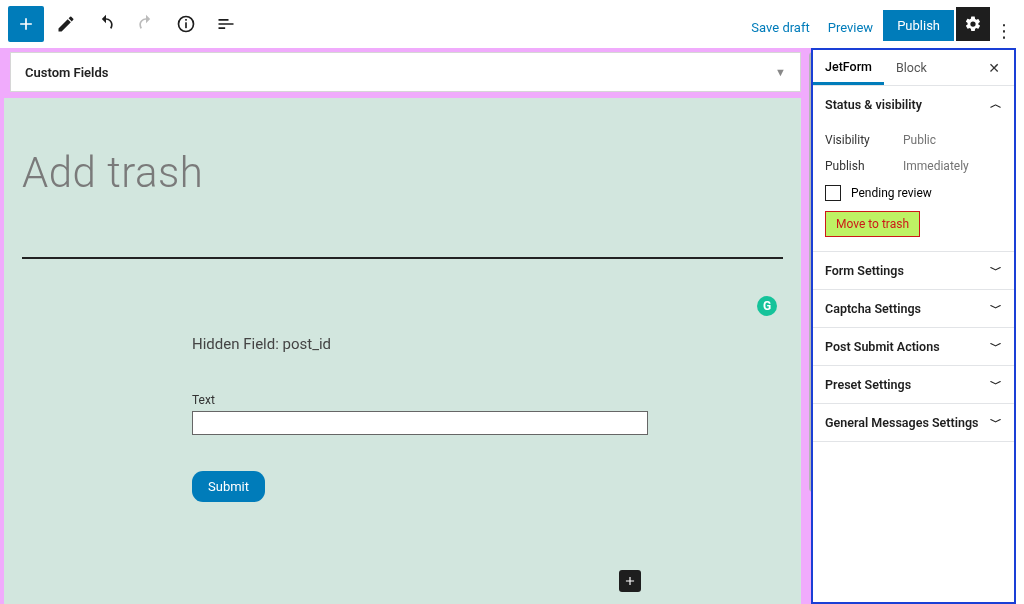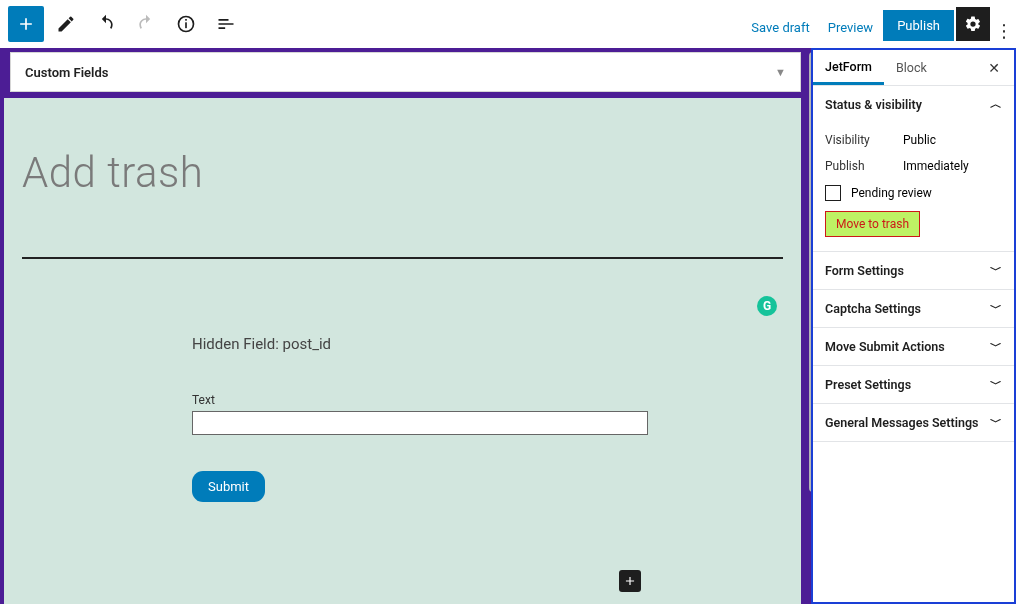--- a/index.html
+++ b/index.html
@@ -11,21 +11,21 @@
   .icon-btn { width:36px; height:36px; display:flex; align-items:center; justify-content:center; cursor:pointer; color:#1e1e1e; }
   .icon-btn.blue-sq { background:#007cba; color:#fff; border-radius:2px; }
   .icon-btn.dark-sq { background:#1e1e1e; color:#fff; width:34px; height:34px; }
   .icon-btn.disabled { color:#bbb; cursor:default; }
   .tb-right { margin-left:auto; display:flex; align-items:flex-end; gap:2px; }
   .link-btn { color:#007cba; font-size:13px; cursor:pointer; padding:6px 8px; }
   .publish-btn { background:#007cba; color:#fff; font-size:13px; padding:8px 14px; border:none; cursor:pointer; }
   .kebab { width:24px; text-align:center; cursor:pointer; font-size:18px; color:#1e1e1e; }
   
   
-  .editor-wrap { position:absolute; top:48px; left:0; right:205px; bottom:0; background:#4c1d95; padding:4px 10px 0 4px; }
+  .editor-wrap { position:absolute; top:48px; left:0; right:205px; bottom:0; background:#f0abfc; padding:4px 10px 0 4px; }
   .editor-scroll { position:absolute; right:2px; top:4px; bottom:4px; width:8px; background:transparent; }
   .editor-scroll-thumb { position:absolute; top:0; width:100%; height:440px; background:#b5b5b5; border-radius:4px; }
   
   .cf-bar { background:#fff; border:1px solid #d6d6d6; height:40px; display:flex; align-items:center; padding:0 14px; margin:0 8px 0 6px; }
   .cf-bar .lbl { font-size:13px; font-weight:600; color:#222; }
   .cf-bar .arrow-dd { margin-left:auto; color:#888; font-size:11px; }
   
   .canvas { background:#d2e6de; margin:6px 8px 0 0; min-height:520px; padding:24px 18px 40px; position:relative; }
   .title-ph { font-size:42px; font-weight:300; color:#7a7a7a; letter-spacing:0.5px; margin-top:26px; }
   .gram { position:absolute; top:198px; right:24px; width:20px; height:20px; background:#15c39a; border-radius:50%; color:#fff; font-size:12px; display:flex; align-items:center; justify-content:center; font-weight:700;}
@@ -44,21 +44,21 @@
   .tab { padding:0 12px; font-size:12.5px; color:#555; height:100%; display:flex; align-items:center; cursor:pointer; }
   .tab.active { color:#000; border-bottom:3px solid #007cba; font-weight:500; }
   .close-x { margin-left:auto; padding:0 8px; cursor:pointer; font-size:14px; color:#333;}
   
   .panel { border-bottom:1px solid #e2e4e7; }
   .panel-hd { display:flex; align-items:center; padding:10px 12px; font-size:12.5px; font-weight:600; color:#1e1e1e; cursor:pointer; }
   .panel-hd .chev { margin-left:auto; font-size:12px; }
   .panel-body { padding:4px 12px 14px; }
   .row { display:flex; align-items:center; font-size:12px; color:#333; padding:6px 0; }
   .row .k { width:78px; }
-  .row .v { color:#000000; cursor:pointer; }
+  .row .v { color:#737373; cursor:pointer; }
   .chk-row { display:flex; align-items:center; gap:10px; font-size:12px; padding:6px 0 10px; }
   .chk { width:16px; height:16px; border:1.5px solid #1e1e1e; background:#fff; cursor:pointer; }
   .trash-btn { border:1px solid #cc1818; color:#cc1818; font-size:12px; padding:5px 10px; background:#bef264; cursor:pointer; }
   
   svg { display:block; }
 </style>
 </head>
 <body>
 
 <div class="topbar">
@@ -172,21 +172,21 @@
     </div>
   </div>
   <div class="panel">
     <div class="panel-hd">
       <span>Captcha Settings</span>
       <span class="chev">﹀</span>
     </div>
   </div>
   <div class="panel">
     <div class="panel-hd">
-      <span>Move Submit Actions</span>
+      <span>Post Submit Actions</span>
       <span class="chev">﹀</span>
     </div>
   </div>
   <div class="panel">
     <div class="panel-hd">
       <span>Preset Settings</span>
       <span class="chev">﹀</span>
     </div>
   </div>
   <div class="panel">

